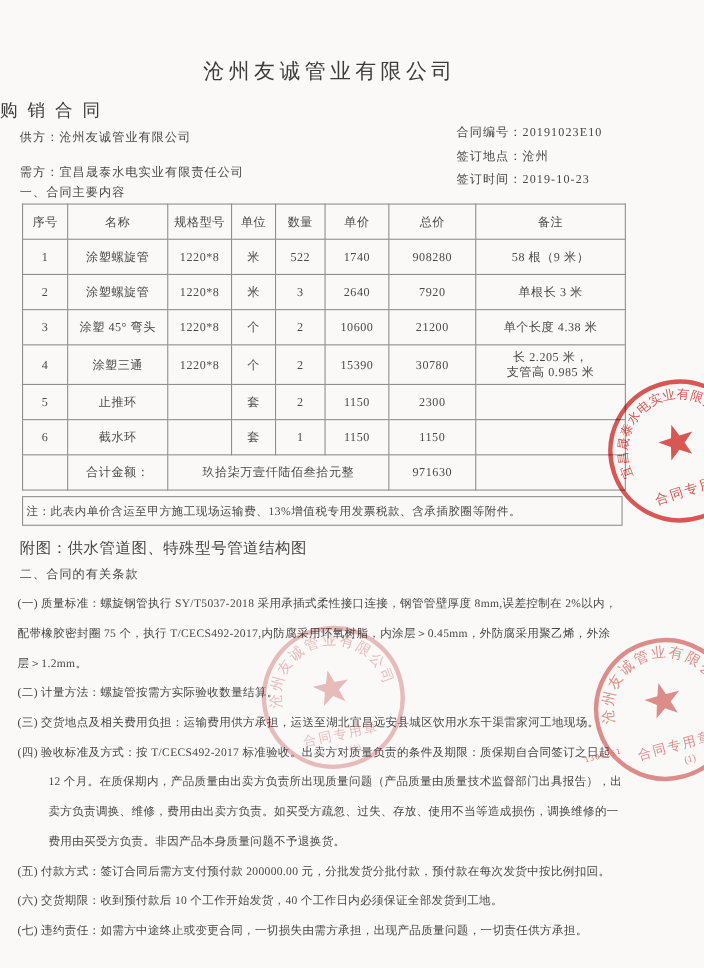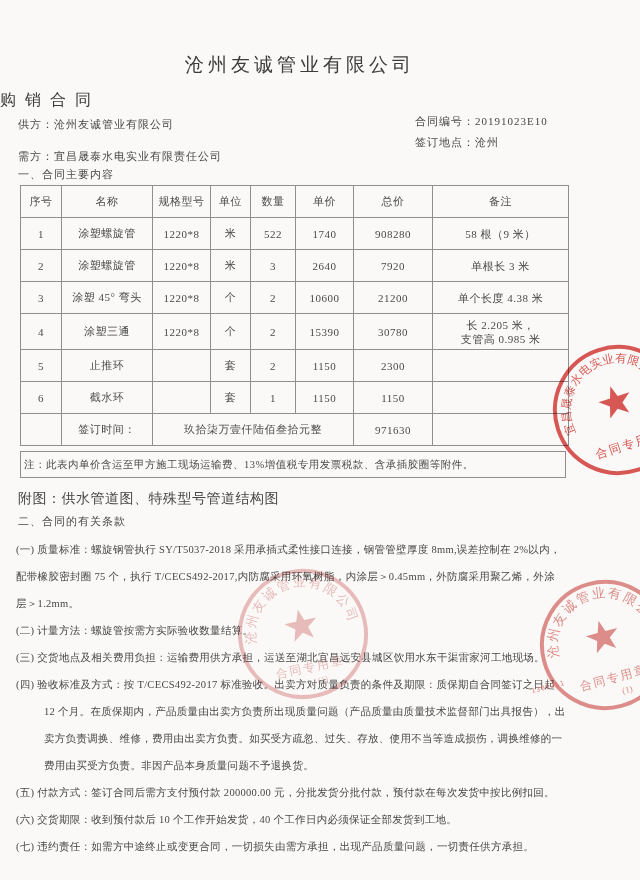--- a/index.html
+++ b/index.html
@@ -71,20 +71,21 @@
 
 <div class="abs doc-title">沧州友诚管业有限公司</div>
 <div class="abs doc-subtitle">购销合同</div>
 
 <div class="abs info supplier-line">供方：沧州友诚管业有限公司</div>
 <div class="abs info buyer-line">需方：宜昌晟泰水电实业有限责任公司</div>
 
 <div class="abs info meta">
   <div>合同编号：20191023E10</div>
   <div>签订地点：沧州</div>
+  <div>签订时间：2019-10-23</div>
 </div>
 
 <div class="abs sec-heading sec1">一、合同主要内容</div>
 
 <table class="items">
   <colgroup>
     <col style="width:41px">
       <col style="width:91px">
       <col style="width:58px">
       <col style="width:40px">
@@ -160,21 +161,21 @@
     <td>截水环</td>
     <td></td>
     <td>套</td>
     <td>1</td>
     <td>1150</td>
     <td>1150</td>
     <td class="remark"></td>
   </tr>
   <tr>
     <td></td>
-    <td>签订时间：</td>
+    <td>合计金额：</td>
     <td colspan="4">玖拾柒万壹仟陆佰叁拾元整</td>
     <td>971630</td>
     <td></td>
   </tr>
 </tbody>
   </table>
 
 <div class="abs note-box">
   <span>注：此表内单价含运至甲方施工现场运输费、13%增值税专用发票税款、含承插胶圈等附件。</span>
 </div>

